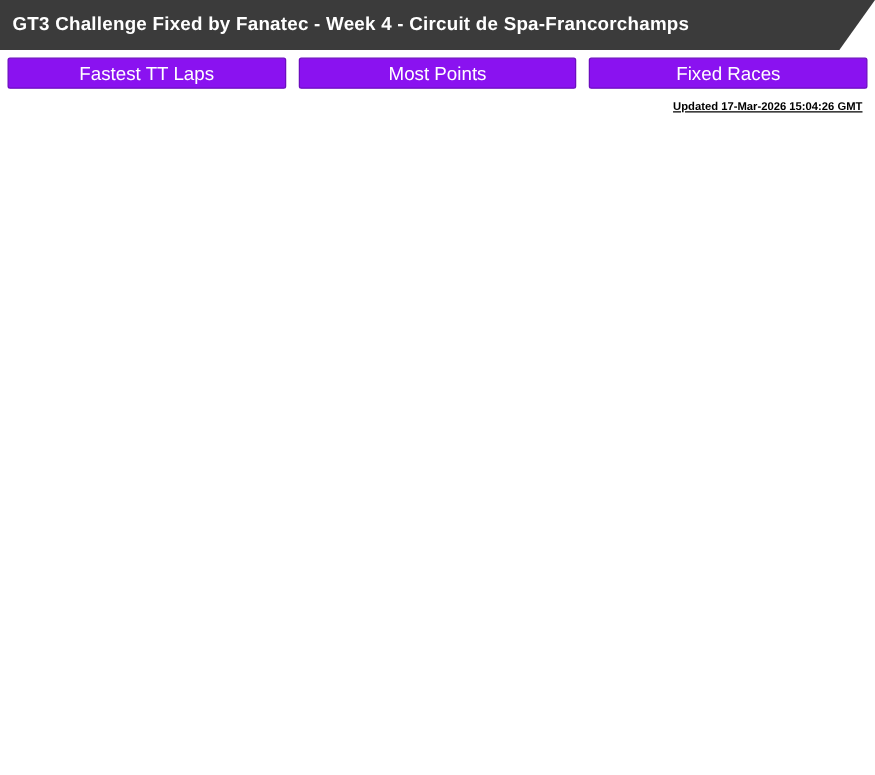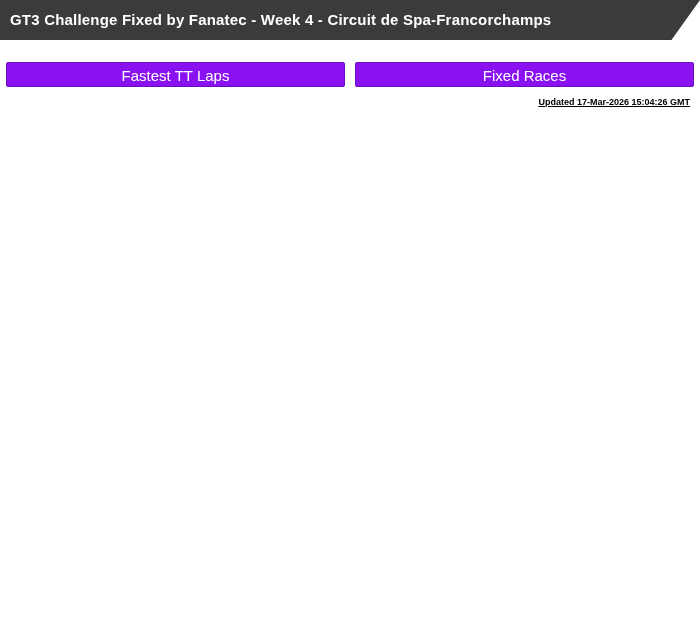--- a/index.html
+++ b/index.html
@@ -40,21 +40,21 @@
     width: 46px;
     height: 40px;
     background: #ffffff;
     clip-path: polygon(100% 0, 100% 100%, 38% 100%);
   }
 
   
   .tabs {
     display: flex;
     gap: 10px;
-    padding: 22px 6px 0 6px;
+    padding: 6px 6px 0 6px;
     box-sizing: border-box;
   }
   .tab {
     flex: 1 1 0;
     height: 25px;
     line-height: 25px;
     text-align: center;
     background: #8a12f0;
     color: #ffffff;
     font-size: 15px;
@@ -92,20 +92,23 @@
 <div class="header">
   <div class="header-title">GT3 Challenge Fixed by Fanatec - Week 4 - Circuit de Spa-Francorchamps</div>
   <div class="header-notch"></div>
 </div>
 
 <div class="tabs">
   <div class="tab active">
     <span>Fastest TT Laps</span>
   </div>
   <div class="tab">
+    <span>Most Points</span>
+  </div>
+  <div class="tab">
     <span>Fixed Races</span>
   </div>
 </div>
 
 <div class="updated-row">
   <span class="updated-text">Updated 17-Mar-2026 15:04:26 GMT</span>
 </div>
 
 <div class="content"></div>
 

